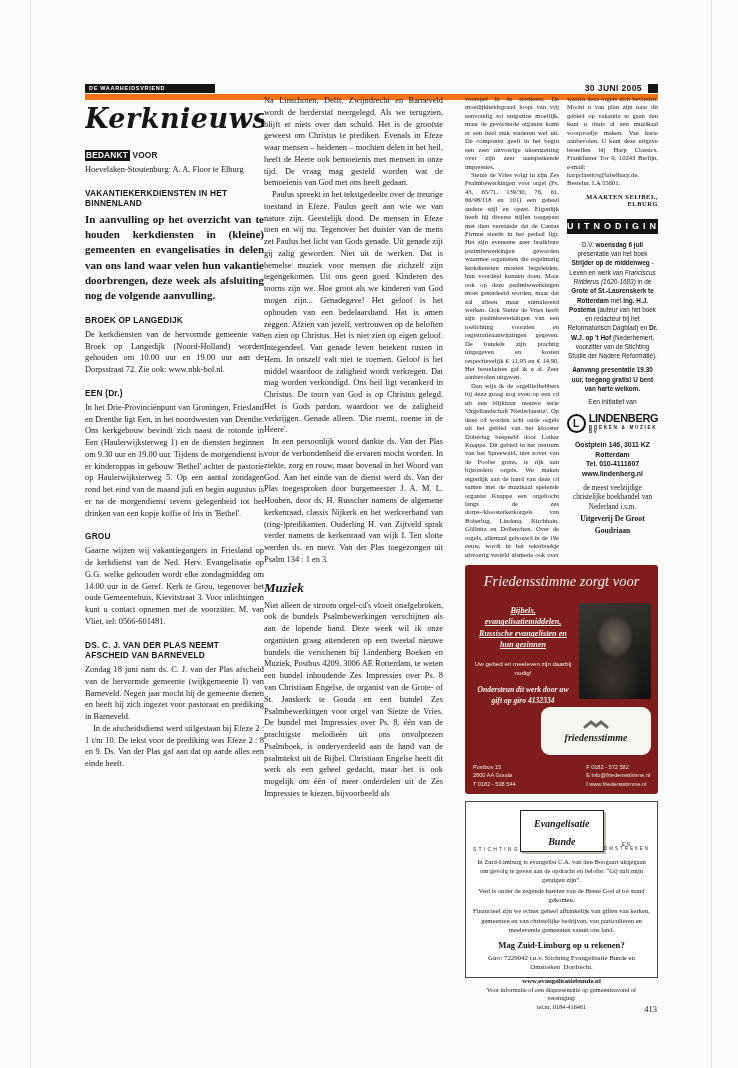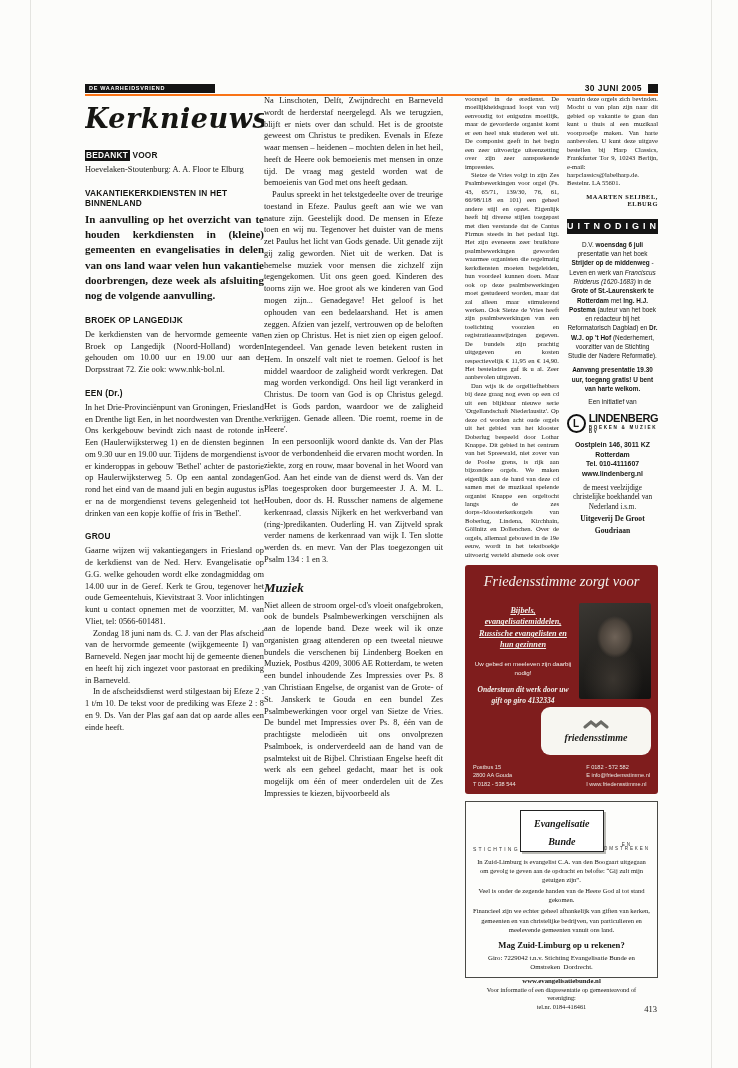--- a/index.html
+++ b/index.html
@@ -2,21 +2,21 @@
 <html><head>
 <meta charset="utf-8">
 <title>Kerknieuws</title>
 <style>
   html,body{margin:0;padding:0;}
   body{background:#b9b9b6;font-family:"Liberation Serif",serif;color:#161613;}
   .page{position:relative;width:738px;height:1068px;margin:0 auto;background:#fcfcfa;overflow:hidden;}
   .edge{position:absolute;top:0;bottom:0;width:1px;background:#e4e4e0;}
 
   
-  .hdr{position:absolute;left:85px;top:83px;width:573px;height:11px;border-bottom:2px solid #f97316;}
+  .hdr{position:absolute;left:85px;top:83px;width:573px;height:11px;border-bottom:6px solid #f97316;}
   .masthead{position:absolute;left:0;bottom:1px;width:126px;height:9px;background:#141414;color:#fff;
     font:bold 5.5px/9px "Liberation Sans",sans-serif;letter-spacing:.7px;padding-left:4px;}
   .hdr-date{position:absolute;right:16px;bottom:1px;font:bold 8.5px/10px "Liberation Sans",sans-serif;letter-spacing:.4px;}
   .hdr-block{position:absolute;right:0;bottom:1px;width:10px;height:9px;background:#141414;}
 
   
   .col{position:absolute;overflow:hidden;}
   #col1{left:85px;top:99px;width:179px;height:906px;}
   #col2{left:264px;top:95px;width:179px;height:913px;}
   #col3{left:465px;top:95px;width:94px;height:463px;}
@@ -116,20 +116,21 @@
 
     <div class="sec-h">BROEK OP LANGEDIJK</div>
     <p class="bt">De kerkdiensten van de hervormde gemeente van Broek op Langedijk (Noord-Holland) worden gehouden om 10.00 uur en 19.00 uur aan de Dorpsstraat 72. Zie ook: www.nhk-bol.nl.</p>
 
     <div class="sec-h">EEN (Dr.)</div>
     <p class="bt">In het Drie-Provinciënpunt van Groningen, Friesland en Drenthe ligt Een, in het noordwesten van Drenthe. Ons kerkgebouw bevindt zich naast de rotonde in Een (Haulerwijksterweg 1) en de diensten beginnen om 9.30 uur en 19.00 uur. Tijdens de morgendienst is er kinderoppas in gebouw 'Bethel' achter de pastorie op Haulerwijksterweg 5. Op een aantal zondagen rond het eind van de maand juli en begin augustus is er na de morgendienst tevens gelegenheid tot het drinken van een kopje koffie of fris in 'Bethel'.</p>
 
     <div class="sec-h">GROU</div>
     <p class="bt">Gaarne wijzen wij vakantiegangers in Friesland op de kerkdienst van de Ned. Herv. Evangelisatie op G.G. welke gehouden wordt elke zondagmiddag om 14.00 uur in de Geref. Kerk te Grou, tegenover het oude Gemeentehuis, Kievitstraat 3. Voor inlichtingen kunt u contact opnemen met de voorzitter, M. van Vliet, tel: 0566-601481.</p>
 
+    <div class="sec-h">DS. C. J. VAN DER PLAS NEEMT AFSCHEID VAN BARNEVELD</div>
     <p class="bt">Zondag 18 juni nam ds. C. J. van der Plas afscheid van de hervormde gemeente (wijkgemeente I) van Barneveld. Negen jaar mocht hij de gemeente dienen en heeft hij zich ingezet voor pastoraat en prediking in Barneveld.</p>
     <p class="bt">In de afscheidsdienst werd stilgestaan bij Efeze 2 : 1 t/m 10. De tekst voor de prediking was Efeze 2 : 8 en 9. Ds. Van der Plas gaf aan dat op aarde alles een einde heeft.</p>
   </div>
 
   <div id="col2" class="col">
     <p class="bt">Na Linschoten, Delft, Zwijndrecht en Barneveld wordt de herderstaf neergelegd. Als we terugzien, blijft er niets over dan schuld. Het is de grootste geweest om Christus te prediken. Evenals in Efeze waar mensen – heidenen – mochten delen in het heil, heeft de Heere ook bemoeienis met mensen in onze tijd. De vraag mag gesteld worden wat de bemoeienis van God met ons heeft gedaan.</p>
     <p class="bt">Paulus spreekt in het tekstgedeelte over de treurige toestand in Efeze. Paulus geeft aan wie we van nature zijn. Geestelijk dood. De mensen in Efeze toen en wij nu. Tegenover het duister van de mens zet Paulus het licht van Gods genade. Uit genade zijt gij zalig geworden. Niet uit de werken. Dat is hemelse muziek voor mensen die zichzelf zijn tegengekomen. Uit ons geen goed. Kinderen des toorns zijn we. Hoe groot als we kinderen van God mogen zijn... Genadegave! Het geloof is het ophouden van een bedelaarshand. Het is amen zeggen. Afzien van jezelf, vertrouwen op de beloften en zien op Christus. Het is niet zien op eigen geloof. Integendeel. Van genade leven betekent rusten in Hem. In onszelf valt niet te roemen. Geloof is het middel waardoor de zaligheid wordt verkregen. Dat mag worden verkondigd. Ons heil ligt verankerd in Christus. De toorn van God is op Christus gelegd. Het is Gods pardon, waardoor we de zaligheid verkrijgen. Genade alleen. 'Die roemt, roeme in de Heere'.</p>
     <p class="bt">In een persoonlijk woord dankte ds. Van der Plas voor de verbondenheid die ervaren mocht worden. In ziekte, zorg en rouw, maar bovenal in het Woord van God. Aan het einde van de dienst werd ds. Van der Plas toegesproken door burgemeester J. A. M. L. Houben, door ds. H. Russcher namens de algemene kerkenraad, classis Nijkerk en het werkverband van (ring-)predikanten. Ouderling H. van Zijtveld sprak verder namens de kerkenraad van wijk I. Ten slotte werden ds. en mevr. Van der Plas toegezongen uit Psalm 134 : 1 en 3.</p>
     <div class="muziek-h">Muziek</div>
     <p class="bt">Niet alleen de stroom orgel-cd's vloeit onafgebroken, ook de bundels Psalmbewerkingen verschijnen als aan de lopende band. Deze week wil ik onze organisten graag attenderen op een tweetal nieuwe bundels die verschenen bij Lindenberg Boeken en Muziek, Postbus 4209, 3006 AE Rotterdam, te weten een bundel inhoudende Zes Impressies over Ps. 8 van Christiaan Engelse, de organist van de Grote- of St. Janskerk te Gouda en een bundel Zes Psalmbewerkingen voor orgel van Sietze de Vries. De bundel met Impressies over Ps. 8, één van de prachtigste melodieën uit ons onvolprezen Psalmboek, is onderverdeeld aan de hand van de psalmtekst uit de Bijbel. Christiaan Engelse heeft dit werk als een geheel gedacht, maar het is ook mogelijk om één of meer onderdelen uit de Zes Impressies te kiezen, bijvoorbeeld als</p>

